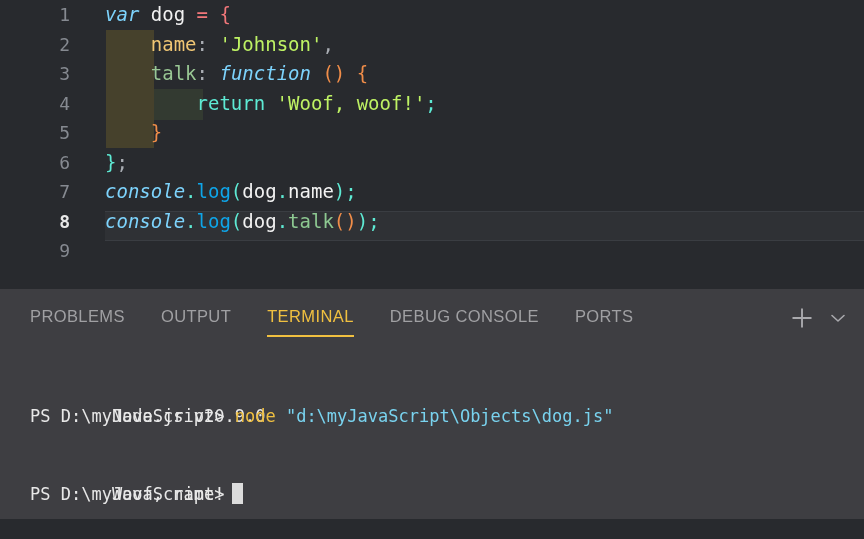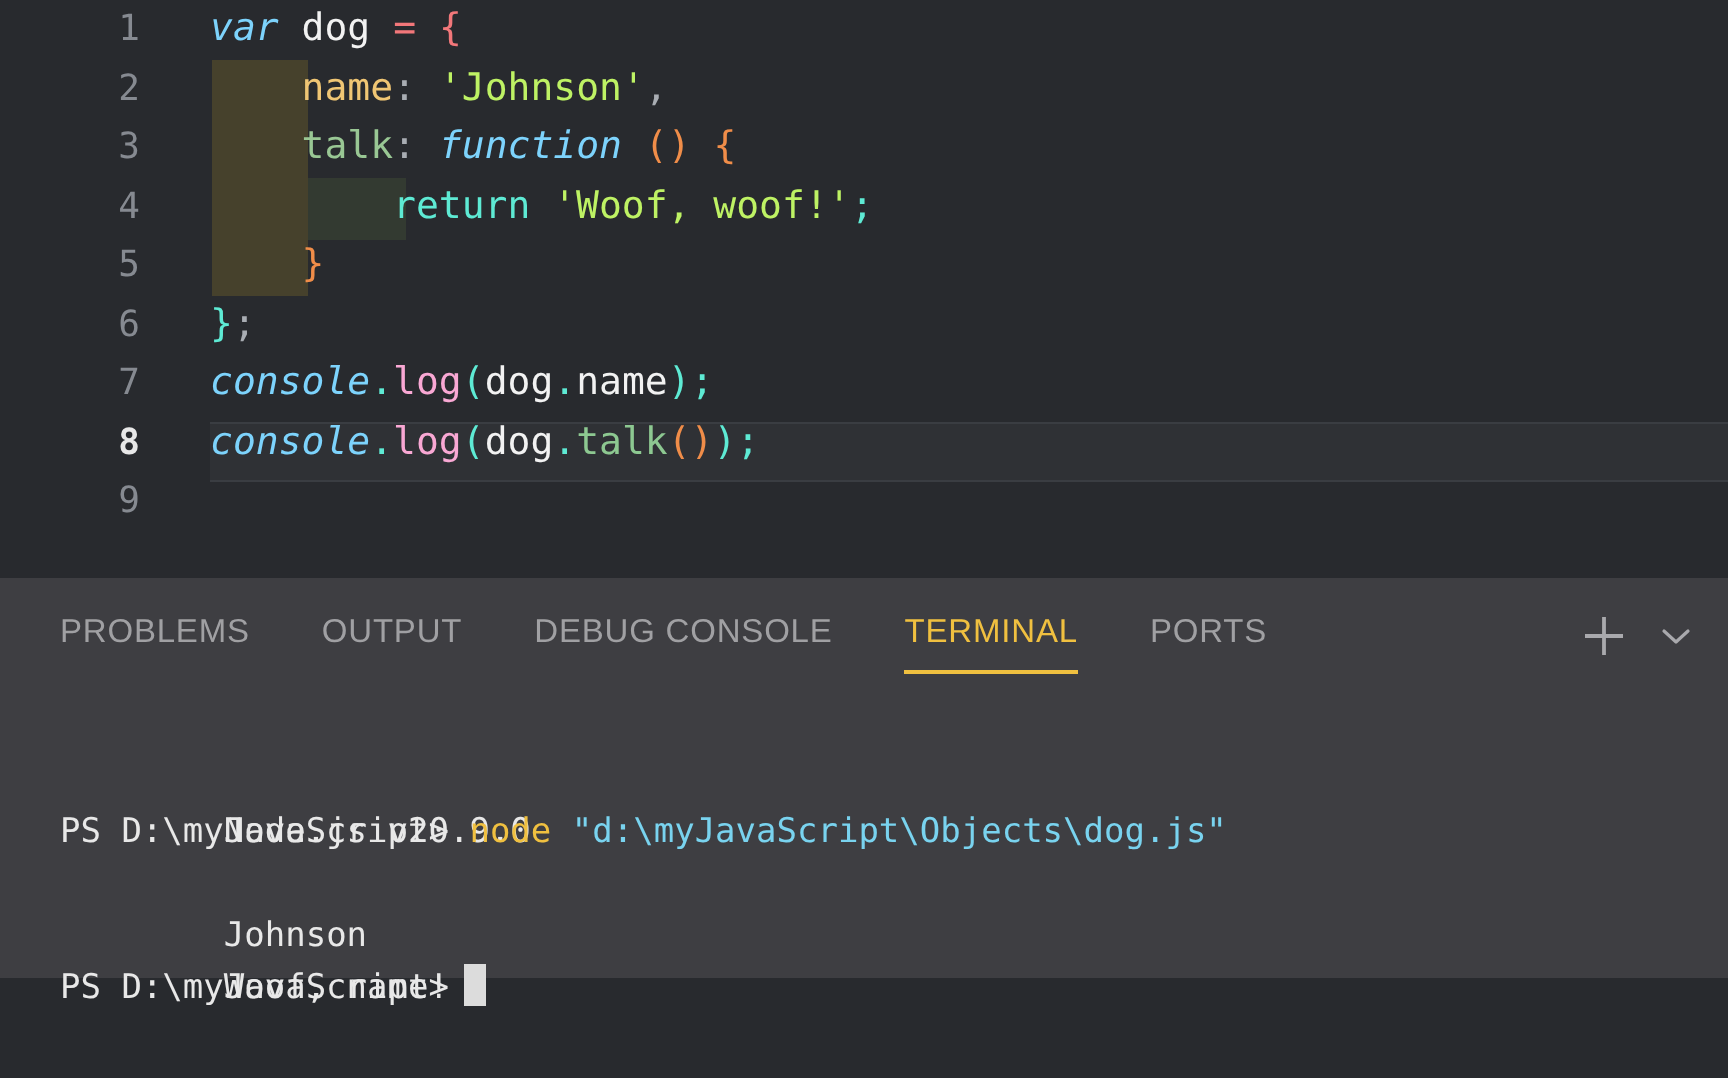--- a/index.html
+++ b/index.html
@@ -105,31 +105,31 @@
 
   
   .t-kw      { color: #7dd3fc; font-style: italic; }   
   .t-plain   { color: #f2f2f2; }                        
   .t-op      { color: #f2777a; }                        
   .t-orange  { color: #f08d49; }                        
   .t-prop    { color: #f0c674; }                        
   .t-string  { color: #bef264; }                        
   .t-green   { color: #99c794; }                        
   .t-green2  { color: #8dc891; }
-  .t-lime    { color: #f9a8d4; }                        
+  .t-lime    { color: #0ea5e9; }                        
   .t-punct   { color: #a9adb3; }                        
   .t-pink    { color: #5eead4; }
 
   
   .panel {
     position: absolute;
     left: 0;
     top: 289px;
     width: 864px;
-    height: 200px;
+    height: 230px;
     background: #3e3e42;
   }
 
   .panel-tabs {
     position: relative;
     height: 57px;
     display: flex;
     align-items: center;
     padding-left: 30px;
     box-sizing: border-box;
@@ -289,22 +289,22 @@
       </div>
 
     </div>
   </div>
 
   <div class="panel">
 
     <div class="panel-tabs">
       <div class="panel-tab">PROBLEMS</div>
       <div class="panel-tab">OUTPUT</div>
+      <div class="panel-tab active">TERMINAL</div>
       <div class="panel-tab">DEBUG CONSOLE</div>
-      <div class="panel-tab active">TERMINAL</div>
       <div class="panel-tab">PORTS</div>
 
       <div class="panel-actions">
         <div class="panel-icon">
           <svg width="26" height="26" viewBox="0 0 26 26" aria-hidden="true">
             <path d="M13 3.5 V22.5 M3.5 13 H22.5" stroke="#a9a9ad" stroke-width="1.9" fill="none" stroke-linecap="butt"></path>
           </svg>
         </div>
         <div class="panel-icon">
           <svg width="20" height="20" viewBox="0 0 20 20" aria-hidden="true">
@@ -315,23 +315,20 @@
     </div>
 
     <div class="terminal-body">
 
       <div class="term-line l0">
         <span class="c-white">Node.js v20.9.0</span>
       </div>
 
       <div class="term-line l1"><span class="c-white">PS D:\myJavaScript&gt; </span><span class="c-yellow">node</span><span> </span><span class="c-cyan">"d:\myJavaScript\Objects\dog.js"</span></div>
 
-      <div class="term-line l2">
-        <span class="c-white">Johnson</span>
-      </div>
 
       <div class="term-line l3">
         <span class="c-white">Woof, name!</span>
       </div>
 
       <div class="term-line l4"><span class="c-white">PS D:\myJavaScript&gt;</span><span class="cursor-block"></span></div>
 
     </div>
   </div>
 

